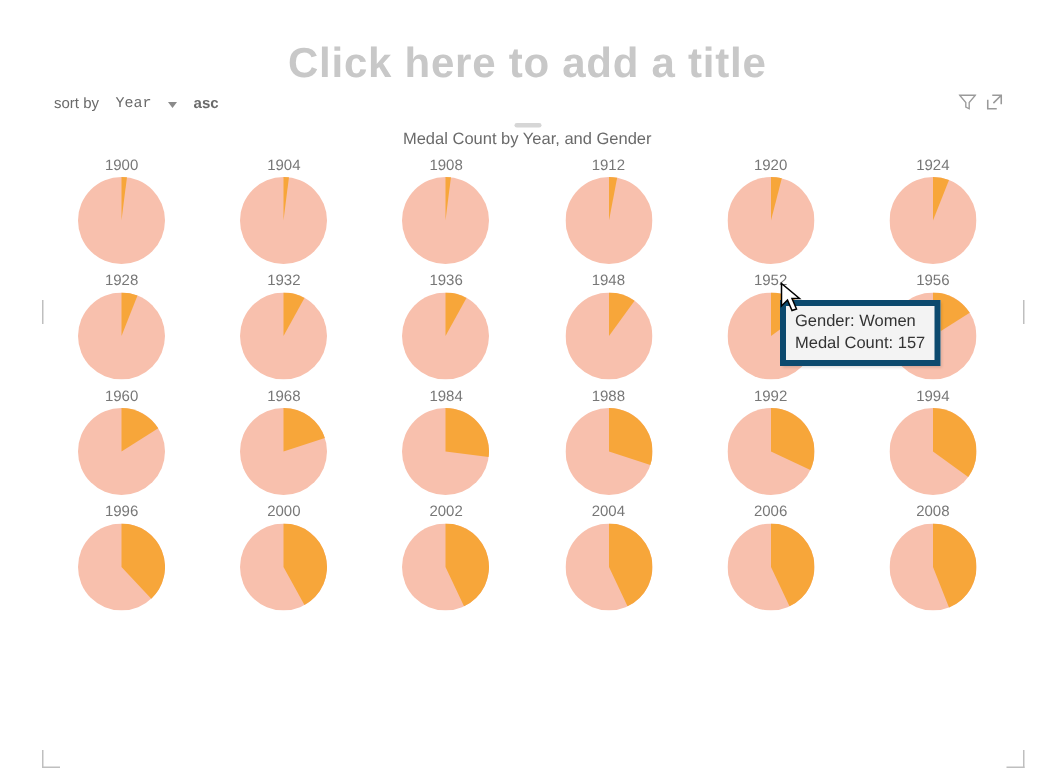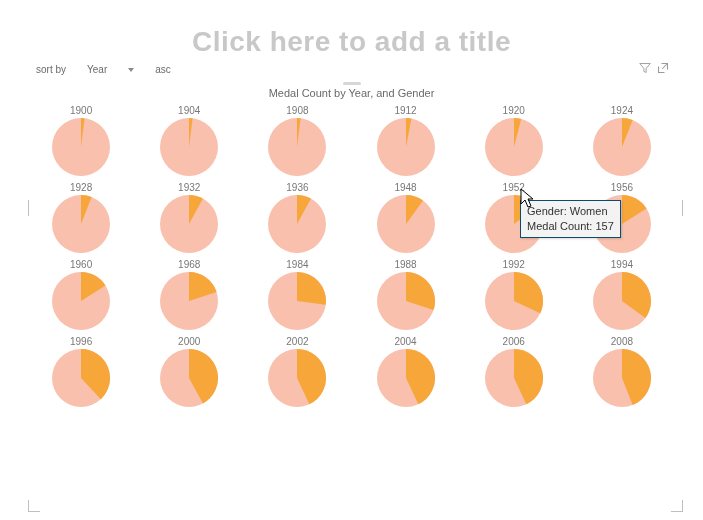--- a/index.html
+++ b/index.html
@@ -29,25 +29,25 @@
     height: 18px;
     position: relative;
     font-size: 10px;
     color: #6a6a6a;
   }
   .sort-area {
     position: absolute;
     left: 8px; top: 0;
     display: flex;
     align-items: center;
-    gap: 21px;
+    gap: 11px;
   }
   .sort-label { color: #6a6a6a; }
-  .sort-field { color: #6a6a6a; }
-  .sort-dir { color: #6a6a6a; }
+  .sort-field { color: #6a6a6a; font-family: Liberation Mono, monospace; }
+  .sort-dir { color: #6a6a6a; font-weight: bold; }
   .caret {
     display: inline-block;
     width: 0; height: 0;
     border-left: 3px solid transparent;
     border-right: 3px solid transparent;
     border-top: 4px solid #8a8a8a;
     vertical-align: middle;
   }
   .right-icons {
     position: absolute;
@@ -86,21 +86,21 @@
     font-size: 10px;
     color: #777;
     margin-bottom: 2px;
   }
   .pie {
     width: 58px; height: 58px;
   }
   .tooltip {
     position: absolute;
     background: #f3f3f3;
-    border: 1px solid #0c4a6e;
+    border: 4px solid #0c4a6e;
     padding: 3px 6px;
     font-size: 11px;
     color: #333;
     line-height: 1.35;
     box-shadow: 1px 1px 2px rgba(0,0,0,0.15);
     white-space: nowrap;
   }
   .tooltip .lbl { color: #333; font-weight: 500; }
   .cursor {
     position: absolute;

